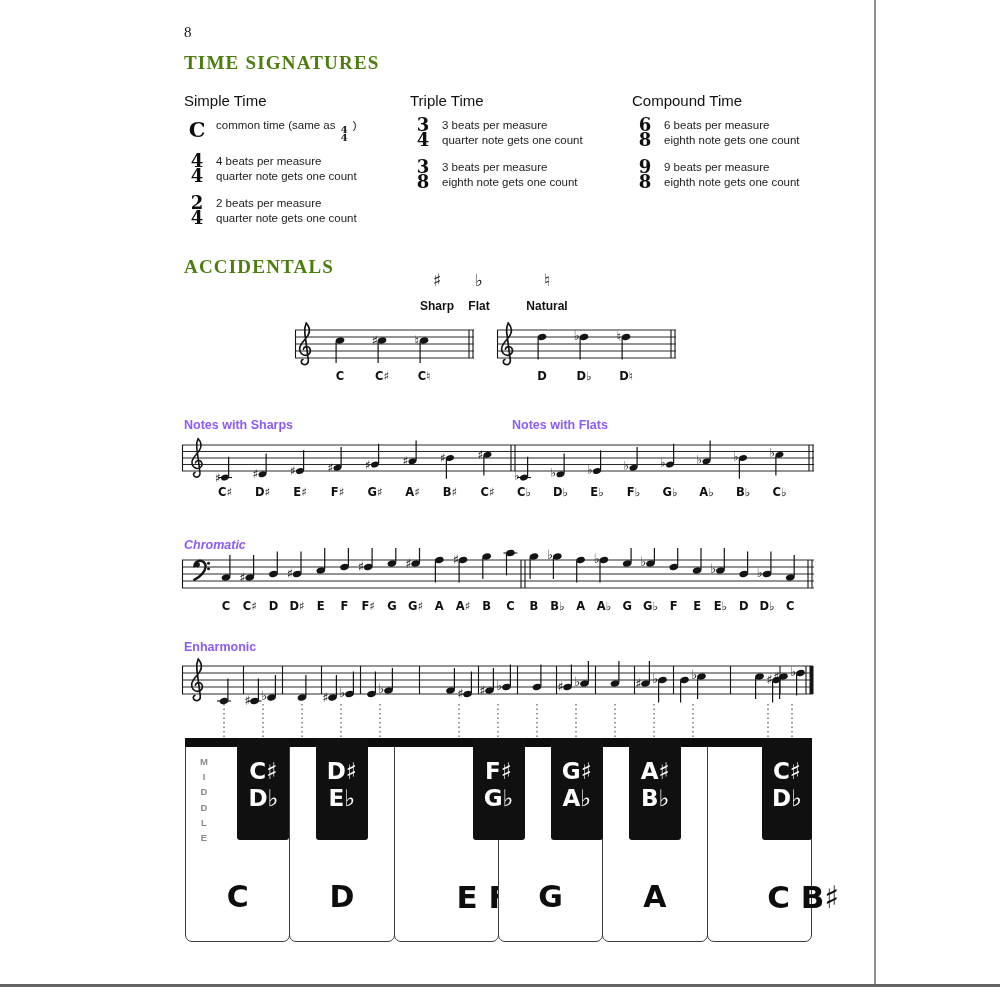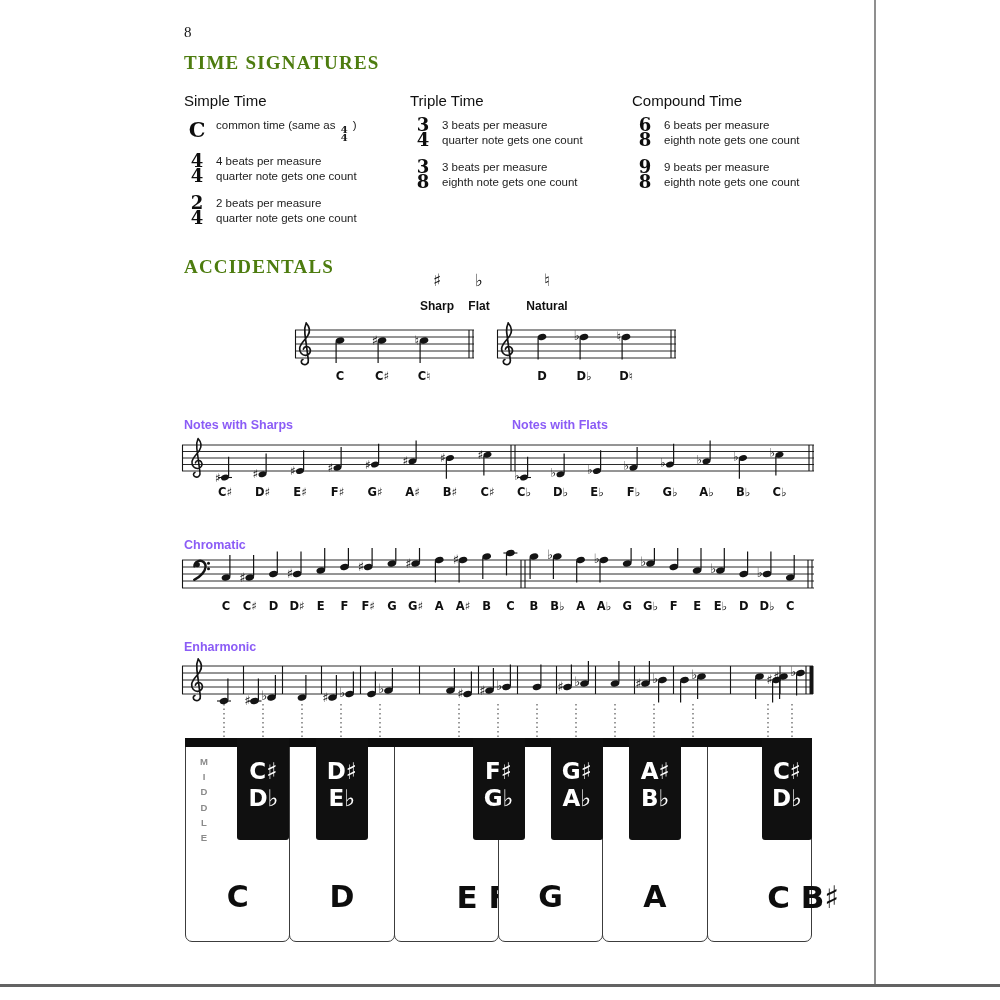--- a/index.html
+++ b/index.html
@@ -276,21 +276,21 @@
     <line x1="559.3785714285714" y1="27" x2="559.3785714285714" y2="46.8" stroke="#141414" stroke-width="1.2"></line>
     <text x="563" y="64" text-anchor="middle" font-size="11.5" font-weight="bold" font-family="DejaVu Sans, sans-serif" fill="#101010">B♭</text>
     <text x="592.3" y="25.25" text-anchor="middle" font-size="12.025" font-family="DejaVu Sans, sans-serif" fill="#141414">♭</text>
     <ellipse cx="599.5" cy="22.75" rx="4.085714285714286" ry="2.8785714285714286" fill="#141414" transform="rotate(-16 599.5 22.75)"></ellipse>
     <line x1="595.8785714285714" y1="23.75" x2="595.8785714285714" y2="43.55" stroke="#141414" stroke-width="1.2"></line>
     <text x="599.5" y="64" text-anchor="middle" font-size="11.5" font-weight="bold" font-family="DejaVu Sans, sans-serif" fill="#101010">C♭</text>
     <line x1="629" y1="13" x2="629" y2="39" stroke="#141414" stroke-width="1.1"></line>
     <line x1="633" y1="13" x2="633" y2="39" stroke="#141414" stroke-width="1.1"></line>
   </svg>
 
-<div class="abs sec-label" style="left:184px;top:538px;">Chromatic</div>
+<div class="abs sec-label" style="left:184px;top:538px;font-style:italic;">Chromatic</div>
 <svg class="abs" id="svg-chrom" style="left:180px;top:548px;" width="645" height="72">
     <line x1="2" y1="12" x2="634" y2="12" stroke="#2b2b2b" stroke-width="1"></line>
     <line x1="2" y1="19" x2="634" y2="19" stroke="#2b2b2b" stroke-width="1"></line>
     <line x1="2" y1="26" x2="634" y2="26" stroke="#2b2b2b" stroke-width="1"></line>
     <line x1="2" y1="33" x2="634" y2="33" stroke="#2b2b2b" stroke-width="1"></line>
     <line x1="2" y1="40" x2="634" y2="40" stroke="#2b2b2b" stroke-width="1"></line>
     <line x1="2.5" y1="12" x2="2.5" y2="40" stroke="#141414" stroke-width="1.1"></line>
     <circle cx="17.2" cy="16.6" r="2.7" fill="#141414"></circle>
     <path d="M 14.4,18.4 C 14.2,13.2 20.4,11.4 23.8,14.2 C 26.6,16.6 26,21.4 22.6,25.4 C 20.2,28.2 17.2,30.4 14.2,31.8" stroke="#141414" stroke-width="2.4" fill="none" stroke-linecap="round"></path>
     <circle cx="28.5" cy="15.2" r="1.5" fill="#141414"></circle>

